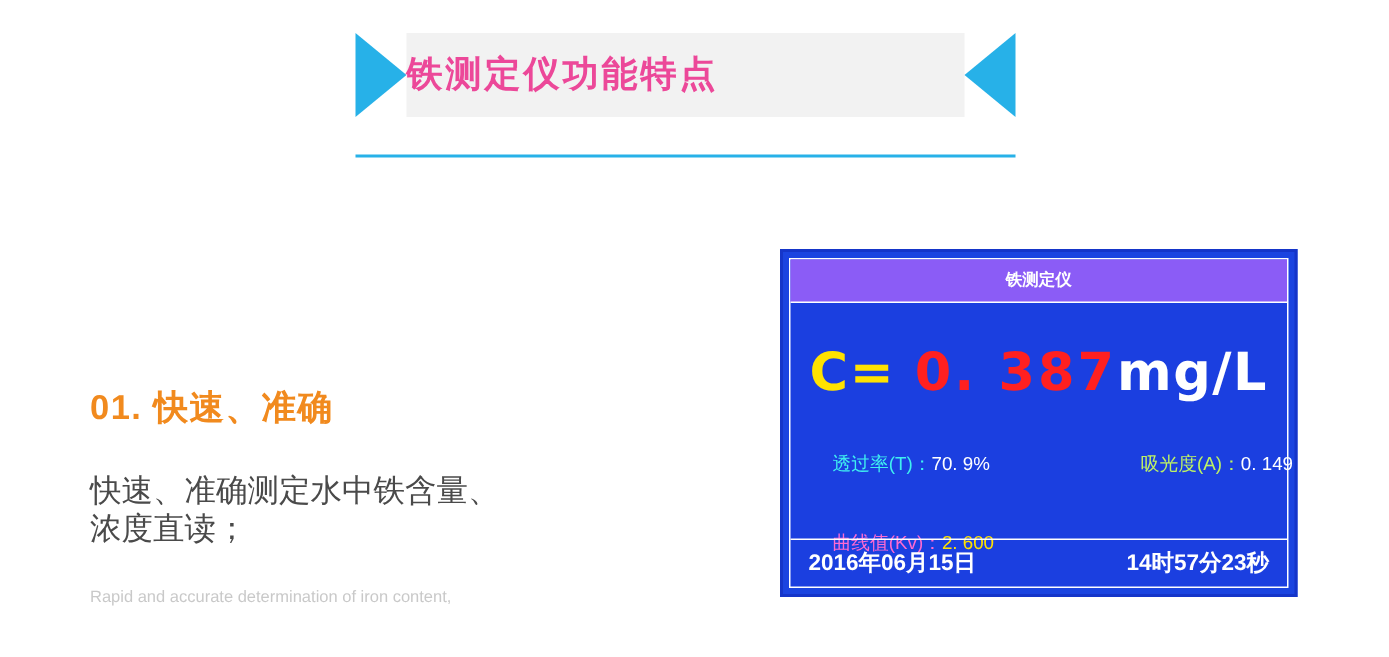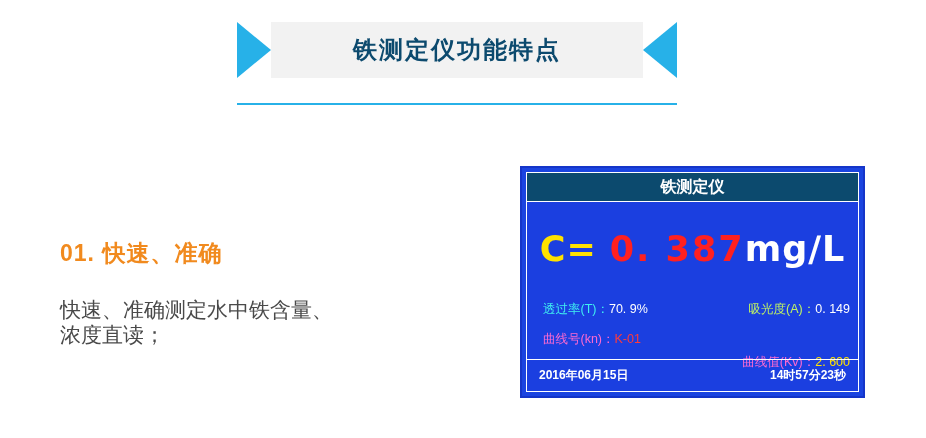--- a/index.html
+++ b/index.html
@@ -51,40 +51,40 @@
     border-bottom: 28px solid transparent;
     border-right: 34px solid #27b1e8;
   }
   .banner-title {
     position: absolute;
     left: 34px;
     top: 0;
     width: 372px;
     height: 56px;
     line-height: 56px;
-    text-align: center;
+    text-align: left;
     font-size: 24px;
     font-weight: bold;
-    color: #0c4a6e;
+    color: #ec4899;
     letter-spacing: 2px;
   }
   .banner-rule {
     position: absolute;
     left: 237px;
     top: 103px;
     width: 440px;
     height: 2px;
     background: #27b1e8;
   }
 
   
   .left-block {
     position: absolute;
     left: 60px;
-    top: 238px;
+    top: 256px;
     width: 400px;
   }
   .section-heading {
     font-size: 23px;
     font-weight: bold;
     color: #f18a1e;
     letter-spacing: 1px;
     margin: 0 0 28px 0;
     white-space: nowrap;
   }
@@ -122,24 +122,24 @@
     height: 100%;
     border: 1px solid #ffffff;
     box-sizing: border-box;
     background: #1b3fe0;
   }
   .device-title {
     height: 28px;
     line-height: 28px;
     text-align: center;
     color: #ffffff;
-    font-size: 16px;
+    font-size: 11px;
     font-weight: bold;
     border-bottom: 1px solid #ffffff;
-    background: #0c4a6e;
+    background: #8b5cf6;
   }
   .device-main {
     height: 62px;
     display: flex;
     align-items: center;
     justify-content: center;
     margin-top: 16px;
     font-family: "DejaVu Sans", sans-serif;
   }
   .reading {
@@ -147,21 +147,21 @@
     font-weight: bold;
     letter-spacing: 1px;
     white-space: nowrap;
   }
   .reading .c-eq { color: #ffe200; }
   .reading .val  { color: #ff2020; letter-spacing: 2px; margin-left: 13px; }
   .reading .unit { color: #ffffff; letter-spacing: 1px; }
 
   .device-rows {
     position: absolute;
-    left: 4px;
+    left: 16px;
     top: 128px;
     width: 100%;
     box-sizing: border-box;
     padding: 0 12px;
   }
   .device-row {
     display: flex;
     justify-content: space-between;
     font-size: 12.5px;
     margin-bottom: 13px;
@@ -181,21 +181,21 @@
     bottom: 0;
     width: 100%;
     height: 32px;
     border-top: 1px solid #ffffff;
     box-sizing: border-box;
     display: flex;
     align-items: center;
     justify-content: space-between;
     padding: 0 12px;
     color: #ffffff;
-    font-size: 12px;
+    font-size: 15px;
     font-weight: bold;
   }
 </style>
 </head>
 <body>
 
 <div class="banner">
   <div class="banner-arrow-left"></div>
   <div class="banner-bg"></div>
   <div class="banner-title">铁测定仪功能特点</div>
@@ -206,21 +206,21 @@
 <div class="left-block">
   <h2 class="section-heading">
     <span class="num">01.</span>
     <span>快速、准确</span>
   </h2>
   <p class="cn-desc">
     <span>快速、准确测定水中铁含量、</span><br>
     <span>浓度直读；</span>
   </p>
   <p class="en-desc">
-    <br>
+    <span>Rapid and accurate determination of iron content,</span><br>
   </p>
 </div>
 
 <div class="device">
   <div class="device-inner">
 
     <div class="device-title">铁测定仪</div>
 
     <div class="device-main">
       <div class="reading">
@@ -234,24 +234,20 @@
           <span class="lbl-cyan">透过率(T)：</span>
           <span class="v-white">70. 9%</span>
         </div>
         <div class="cell">
           <span class="lbl-green">吸光度(A)：</span>
           <span class="v-white">0. 149</span>
         </div>
       </div>
       <div class="device-row">
         <div class="cell">
-          <span class="lbl-pink">曲线号(kn)：</span>
-          <span class="v-red">K-01</span>
-        </div>
-        <div class="cell">
           <span class="lbl-pink">曲线值(Kv)：</span>
           <span class="v-yellow">2. 600</span>
         </div>
       </div>
     </div>
 
     <div class="device-footer">
       <span>2016年06月15日</span>
       <span>14时57分23秒</span>
     </div>

